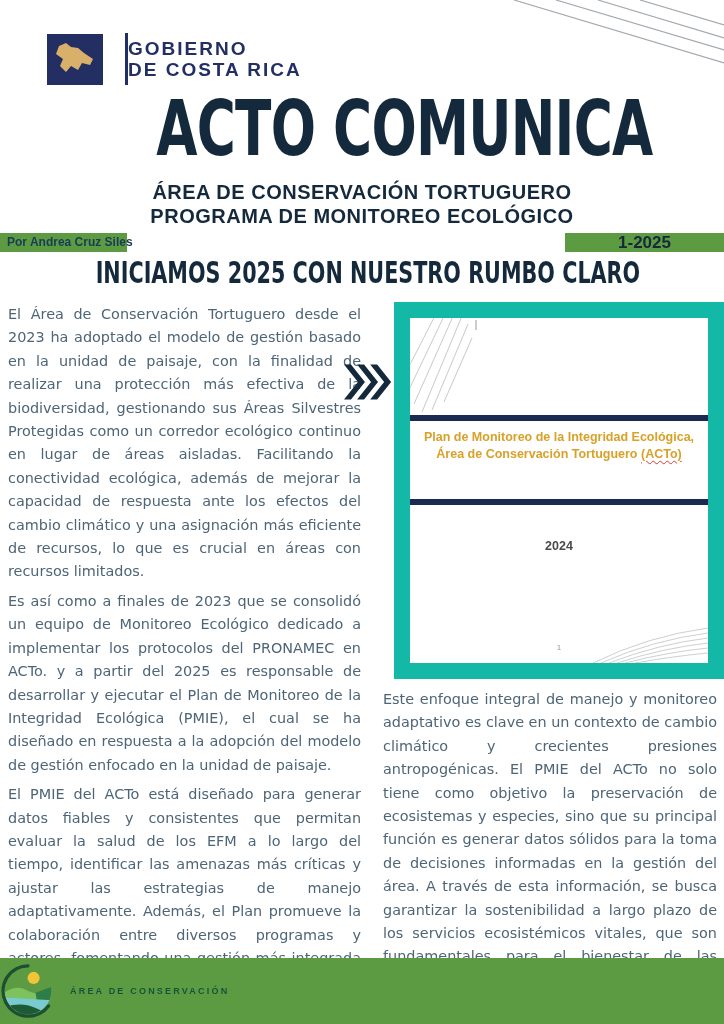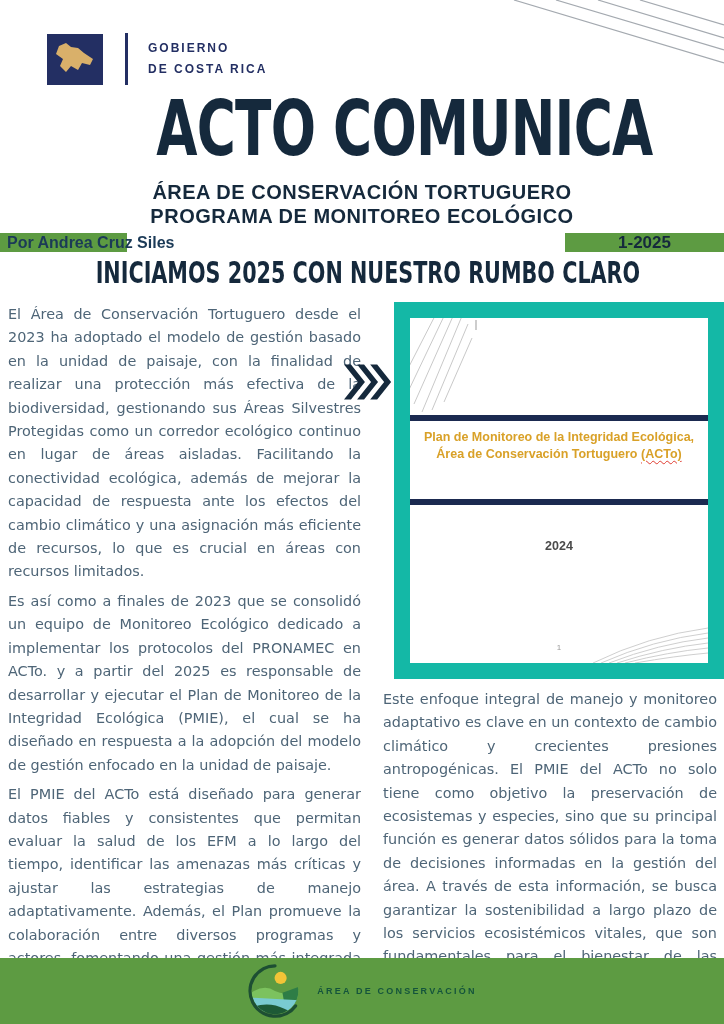--- a/index.html
+++ b/index.html
@@ -21,42 +21,41 @@
   }
   .ministry-name {
     margin-left: 24px;
     color: #232f63; font-weight: bold; font-size: 20px; line-height: 25px; letter-spacing: 2px;
     white-space: nowrap;
   }
   .header-divider {
     width: 3px; height: 52px; background: #232f63; margin-left: 22px;
   }
   .government-name {
-    margin-left: 20px;
-    color: #232f63; font-weight: bold; font-size: 12px; line-height: 21px; letter-spacing: 2px;
+    color: #232f63; font-weight: bold; font-size: 19px; line-height: 21px; letter-spacing: 2px;
     white-space: nowrap;
   }
   .main-title-wrap {
     position: absolute; top: 84px; left: 16px; width: 100%;
     text-align: right; white-space: nowrap; padding-left: 25px;
   }
   .main-title {
     display: inline-block;
     font-family: "DejaVu Sans", sans-serif;
     font-size: 72px; font-weight: 800; color: #15293c; letter-spacing: -1px;
     transform: scale(0.74, 1.06); transform-origin: center top;
   }
   .subtitle { position: absolute; left: 0; width: 100%; text-align: center;
     color: #15293c; font-weight: bold; font-size: 20px; letter-spacing: 0.5px; }
   .subtitle-1 { top: 181px; }
   .subtitle-2 { top: 205px; }
   
   .author-bar {
     position: absolute; top: 233px; left: 0; width: 127px; height: 19px;
-    background: #5d9b42; color: #1b3a57; font-weight: bold; font-size: 16px;
+    background: #5d9b42; color: #1b3a57; font-weight: bold; font-size: 12px;
     line-height: 19px; padding-left: 7px; white-space: nowrap;
   }
   .issue-bar {
     position: absolute; top: 233px; left: 565px; width: 159px; height: 19px;
     background: #5d9b42; color: #15293c; font-weight: bold; font-size: 17px;
     line-height: 19px; text-align: center;
   }
   
   .headline-wrap { position: absolute; top: 256px; left: 0; width: 100%;
     text-align: center; white-space: nowrap; }
@@ -93,21 +92,21 @@
   }
   .acto-misspell { text-decoration: underline wavy #e03c31 1px; text-underline-offset: 2px; }
   .cover-year { position: absolute; top: 221px; left: 0; right: 0; text-align: center;
     color: #4a4a4a; font-weight: bold; font-size: 12.5px; }
   .cover-pagenum { position: absolute; top: 325px; left: 0; right: 0; text-align: center;
     color: #9a9a9a; font-size: 8px; }
   
   .footer-bar {
     position: absolute; bottom: 0; left: 0; width: 724px; height: 66px;
     background: #5d9b42;
-    display: flex; align-items: center; justify-content: center;
+    display: flex; align-items: center; 
   }
   .footer-logo-group { display: flex; align-items: center; }
   .footer-text { margin-left: 14px; color: #14543c; }
   .footer-org-small { font-size: 9px; font-weight: bold; letter-spacing: 2.2px; white-space: nowrap; }
   .footer-org-big { font-size: 21px; font-weight: 800; letter-spacing: 1px; white-space: nowrap; margin-top: 1px; }
 </style>
 </head>
 <body>
 
 <div class="page">

